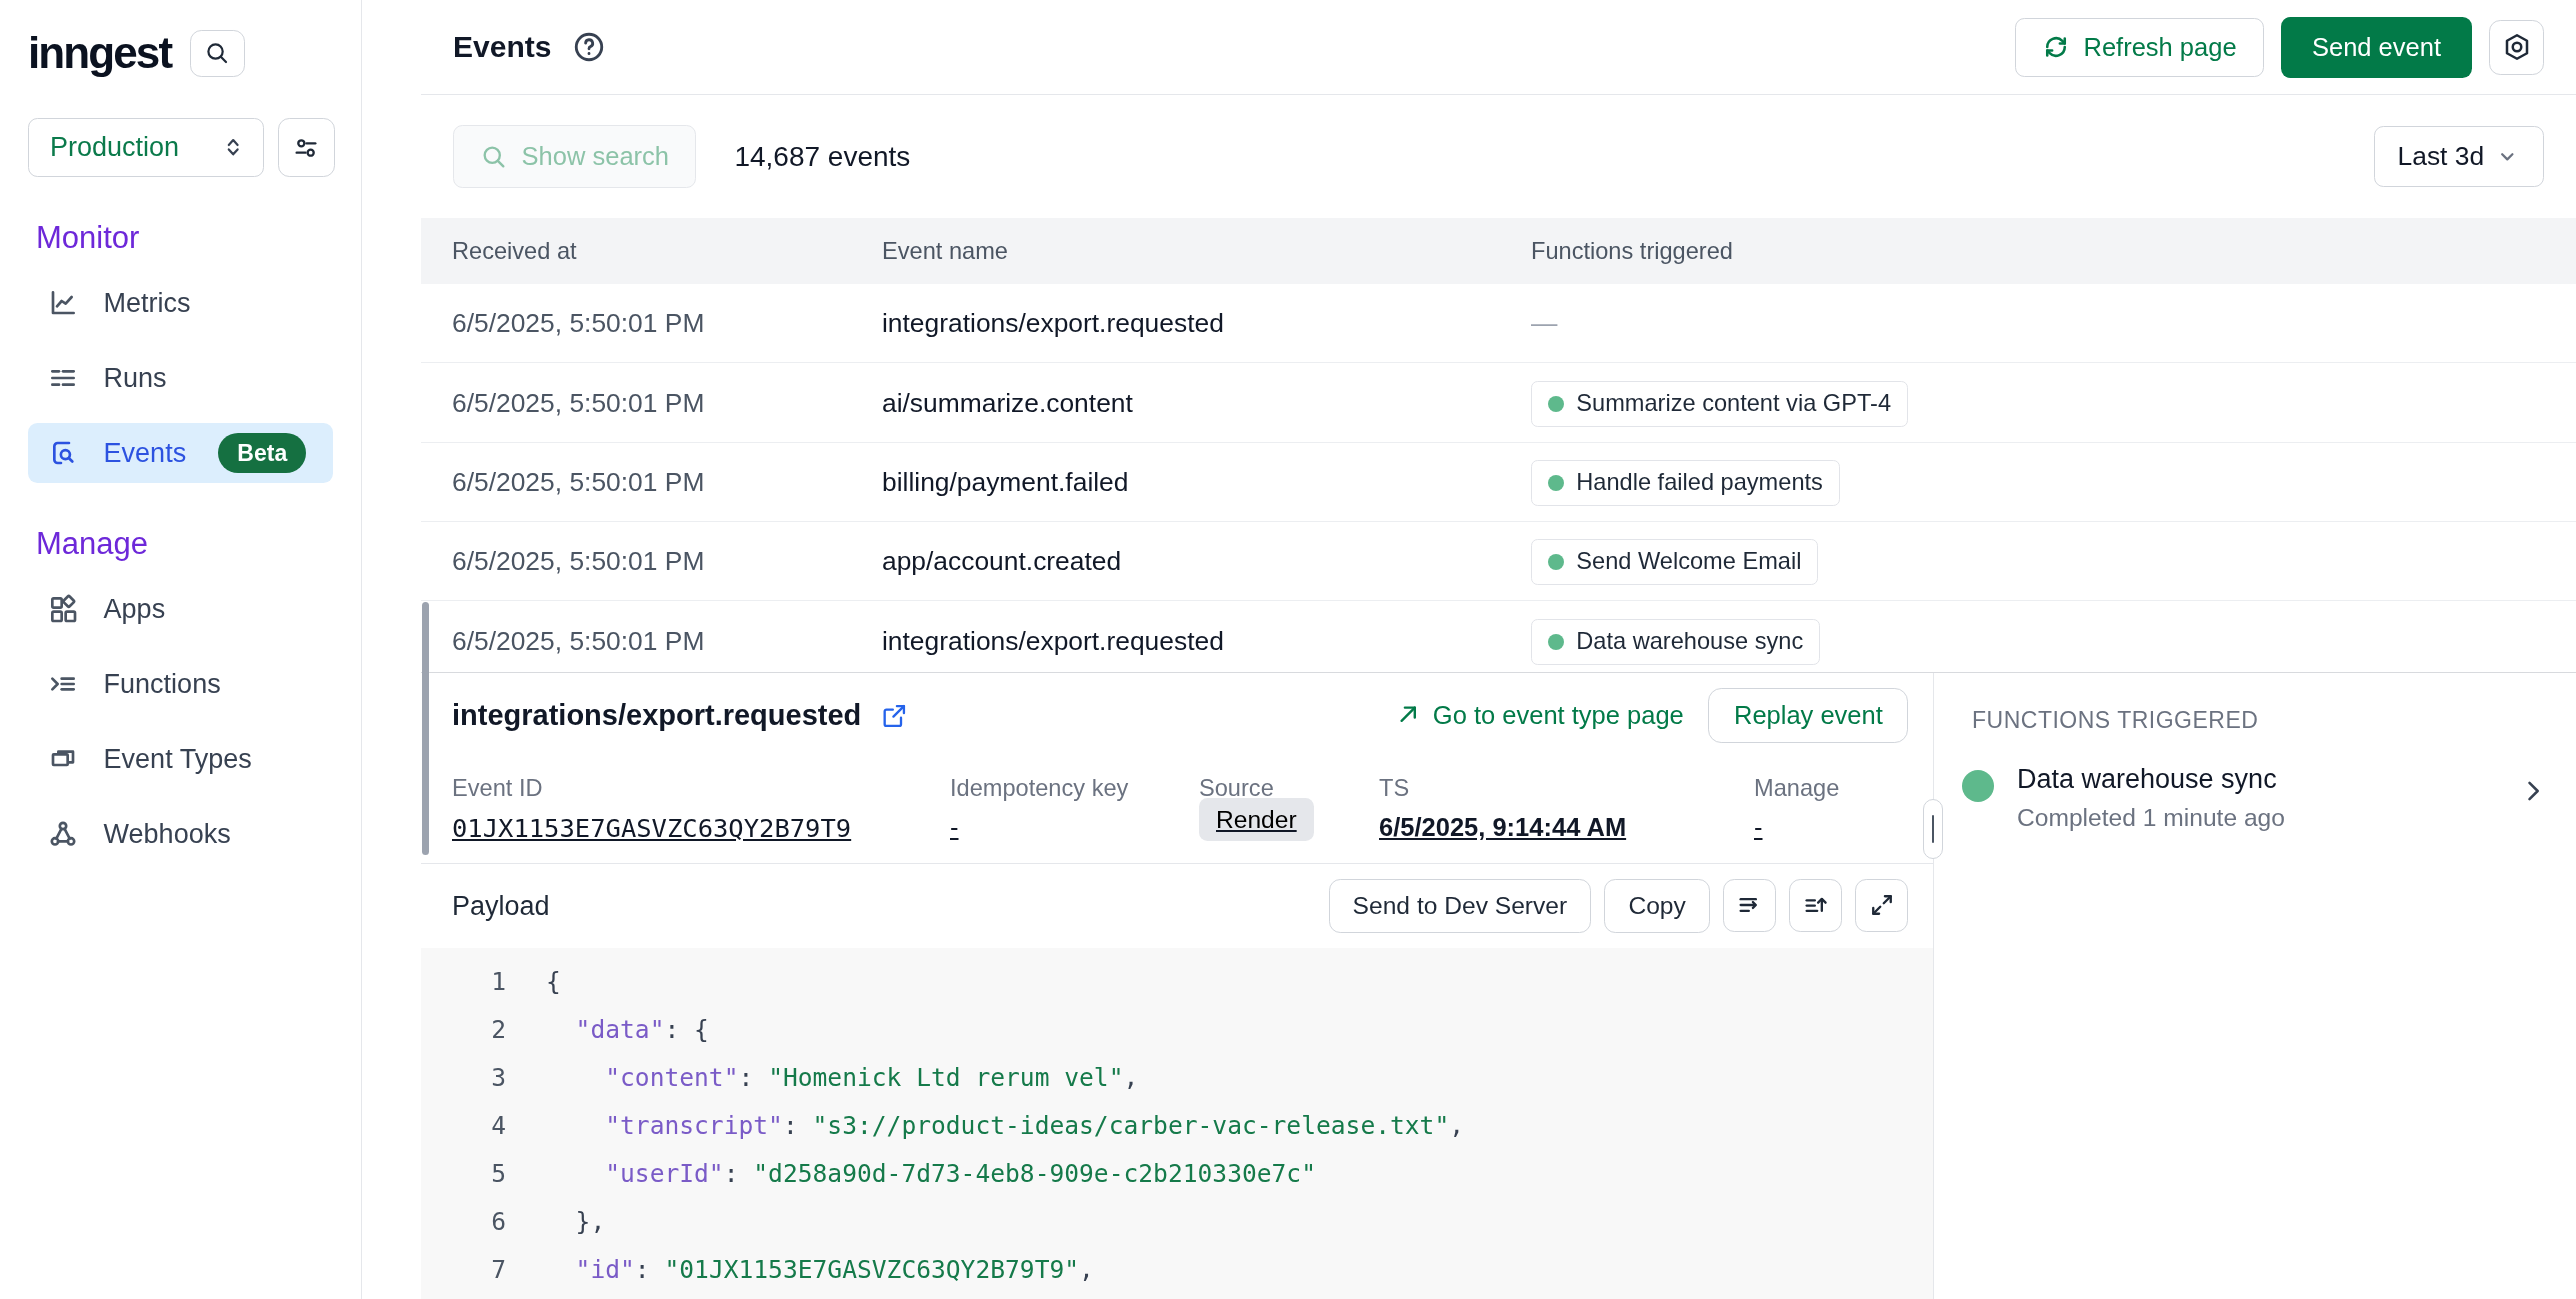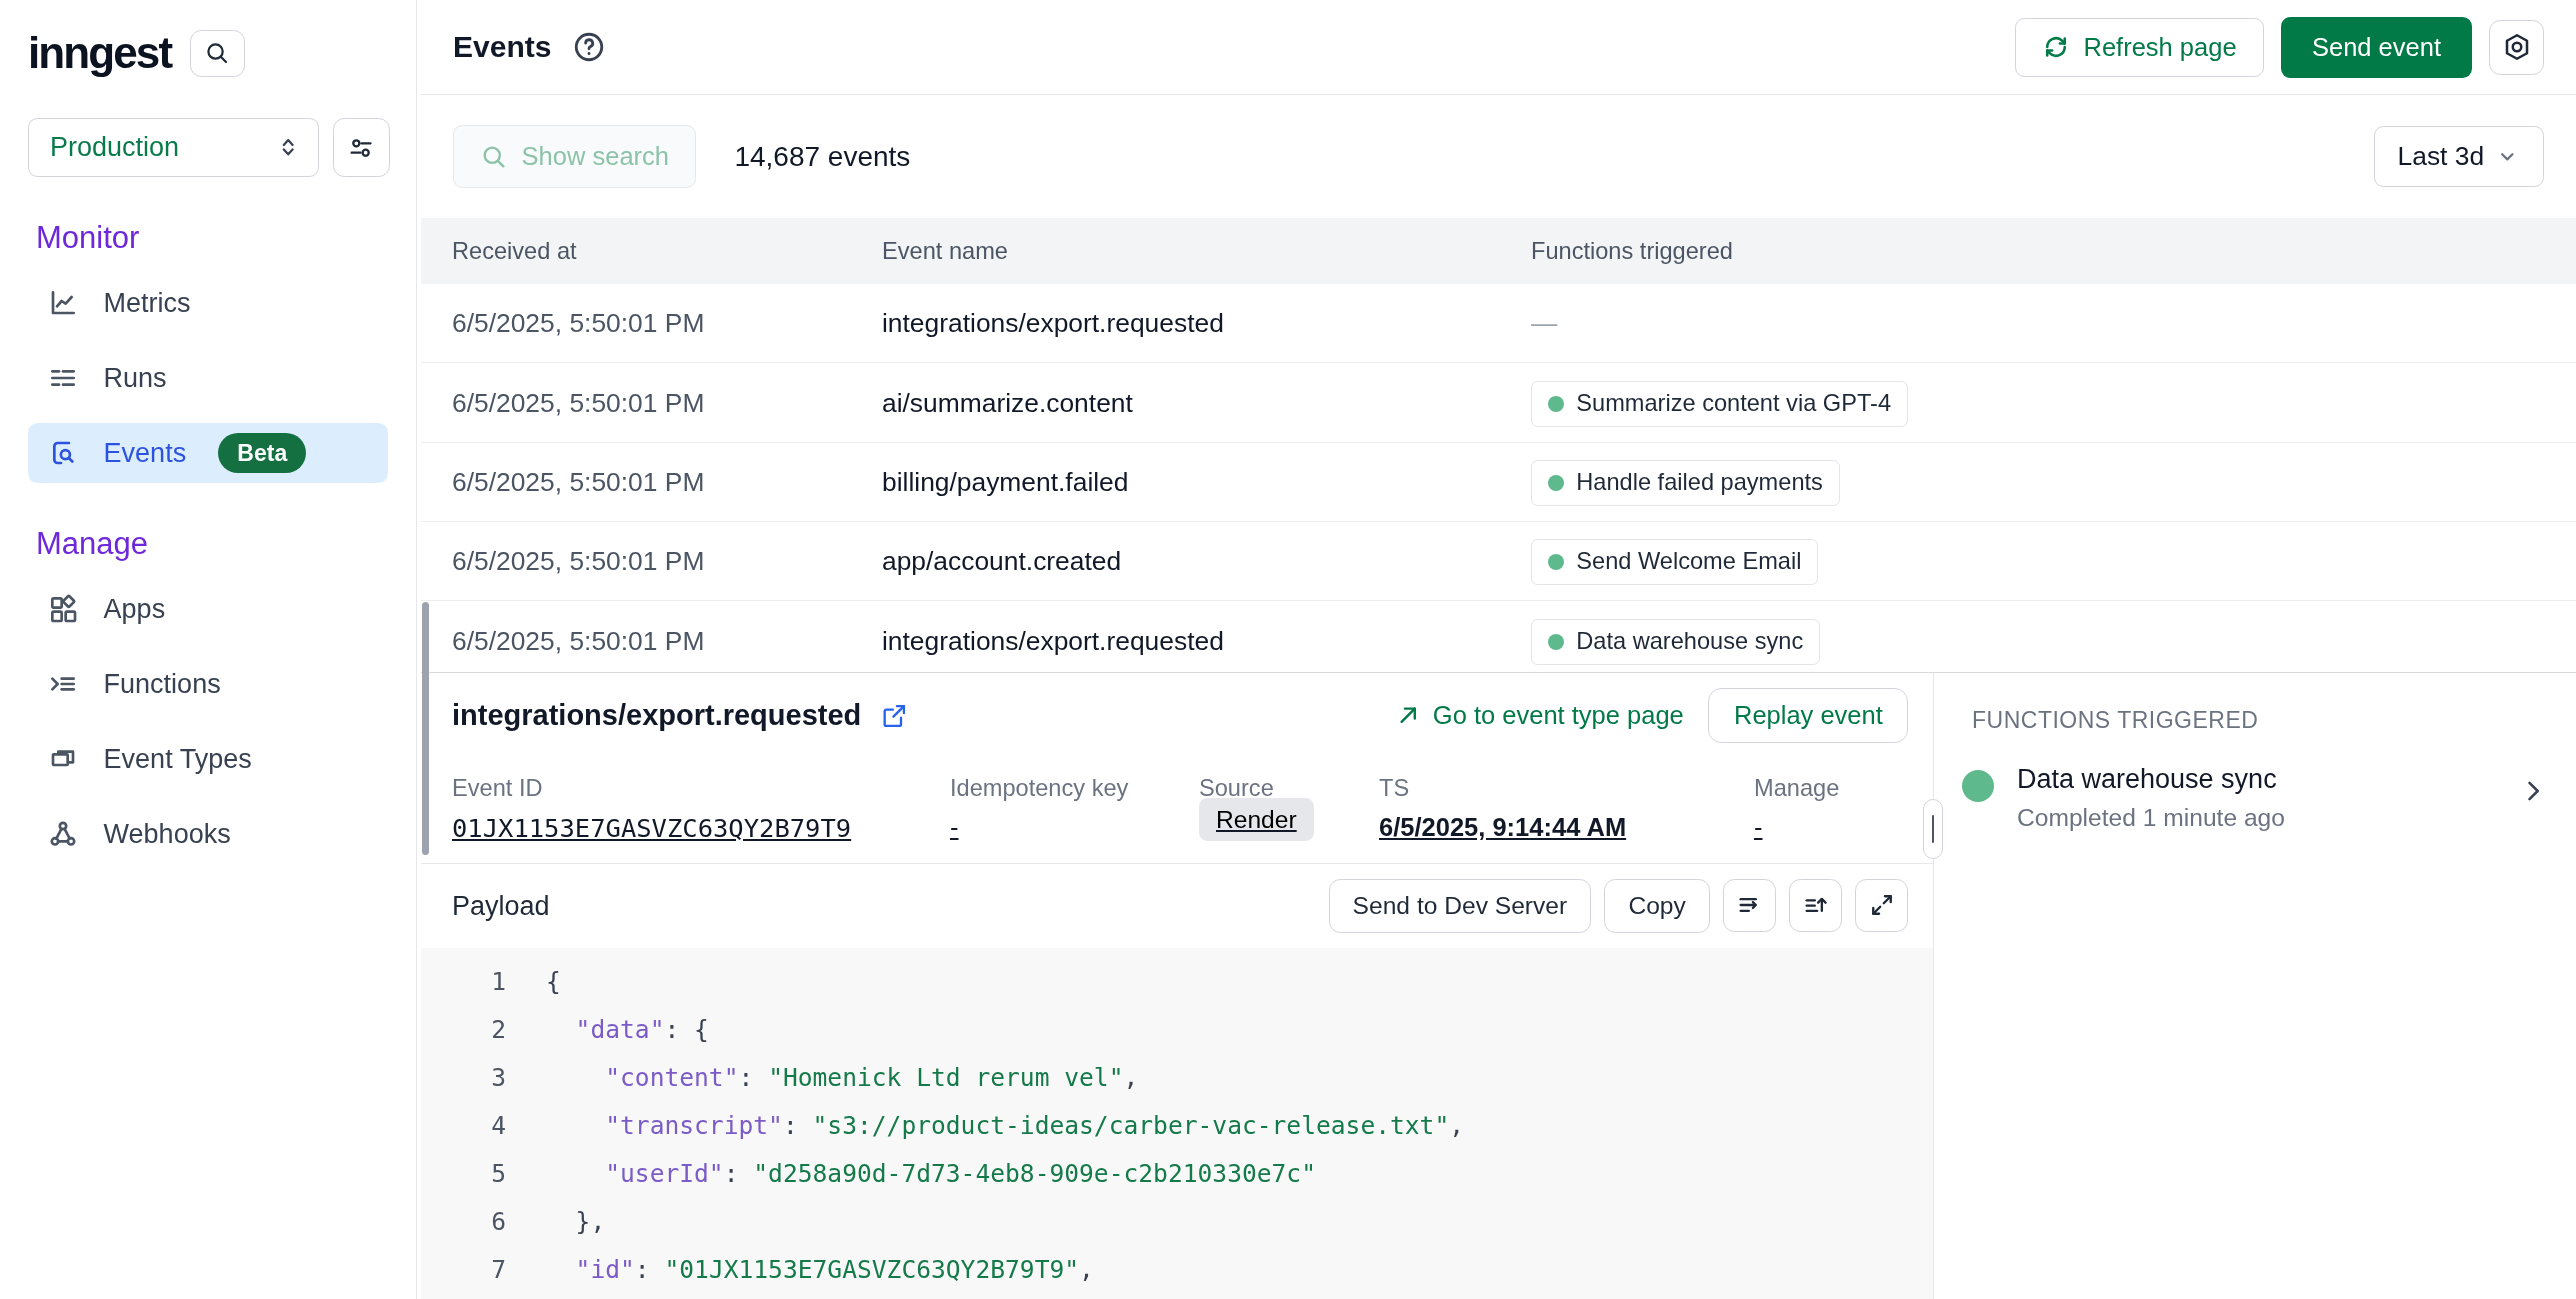--- a/index.html
+++ b/index.html
@@ -4,21 +4,21 @@
 <style>
   * { box-sizing: border-box; margin: 0; padding: 0; }
   html,body { width:2576px; height:1299px; }
   body {
     font-family: "Liberation Sans", sans-serif;
     color:#1f2937; background:#fff; overflow:hidden; position:relative;
   }
   svg { display:block; }
 
   
-  .sidebar { position:absolute; left:0; top:0; width:417px; height:1299px; background:#fff; border-right:0.9px solid #e5e7eb; }
+  .sidebar { position:absolute; left:0; top:0; width:362px; height:1299px; background:#fff; border-right:0.9px solid #e5e7eb; }
   .logo-row { display:flex; align-items:center; gap:19px; padding:28px 28px 0 28px; }
   .logo { font-size:44px; font-weight:800; letter-spacing:-1.9px; color:#0b1220; }
   .icon-btn { display:flex; align-items:center; justify-content:center; background:#fff; border:0.9px solid #d1d5db; border-radius:11.3px; cursor:pointer; }
   .logo-search { width:55px; height:47px; color:#1f2937; }
   .env-row { display:flex; gap:13.2px; padding:40px 26.4px 0 28px; }
   .env-select { flex:1; height:59px; border:0.9px solid #d1d5db; border-radius:9.4px; display:flex; align-items:center; padding:0 17px 0 21px; color:#0b7a4b; font-size:27px; }
   .env-select .grow { flex:1; }
   .env-filter { width:57px; height:59px; color:#1f2937; }
   .nav-section { padding:0 28px; }
   .nav-label { color:#6d28d9; font-size:31px; margin:43px 0 17px 8px; }
@@ -57,21 +57,21 @@
   .fn-badge { display:inline-flex; align-items:center; gap:12.3px; border:0.9px solid #e2e4e9; background:#fff; border-radius:6.6px; padding:8.5px 16px; font-size:23.6px; color:#1f2937; }
   .dot { width:16px; height:16px; border-radius:50%; background:#5eb98c; flex:0 0 auto; }
 
   
   .detail { position:absolute; left:421px; top:672px; width:2155px; height:627px; background:#fff; border-top:0.9px solid #d8dade; z-index:5; }
   .detail-left { position:absolute; left:0; top:0; width:1512px; height:627px; }
   .detail-head { position:absolute; left:0; top:0; width:100%; height:85px; display:flex; align-items:center; padding:0 24.6px 0 31px; }
   .detail-title { font-size:29px; font-weight:600; color:#111827; }
   .ext-link { margin-left:19px; color:#2563eb; cursor:pointer; background:none; border:none; }
   .detail-head-actions { margin-left:auto; display:flex; align-items:center; gap:24.6px; }
-  .goto-link { display:flex; align-items:center; gap:11px; color:#027a48; font-size:25.5px; cursor:pointer; background:none; border:none; font-family:inherit; }
+  .goto-link { display:flex; align-items:flex-start; gap:11px; color:#027a48; font-size:25.5px; cursor:pointer; background:none; border:none; font-family:inherit; }
   .replay-btn { border:0.9px solid #d1d5db; background:#fff; border-radius:13.2px; padding:12.3px 24.6px; color:#027a48; font-size:25.5px; cursor:pointer; font-family:inherit; }
   .meta-label { position:absolute; top:102px; font-size:23.6px; color:#6b7280; }
   .meta-value { position:absolute; top:140px; font-size:25.5px; color:#111827;text-decoration:underline; }
   .mono { font-family:"DejaVu Sans Mono", monospace; }
   .source-pill { background:#e5e7eb; border-radius:8.5px; padding:7.6px 17px; font-size:24.6px; color:#000000; }
   .ts-value { font-weight:600; }
   .payload-head { position:absolute; left:0; top:190px; width:100%; height:85px; border-top:0.9px solid #e5e7eb; display:flex; align-items:center; padding:0 24.6px 0 31px;gap:18px; }
   .payload-title { font-size:27px; color:#1f2937; }
   .payload-actions { margin-left:auto; display:flex; align-items:flex-start; gap:13.2px; }
   .pbtn { border:0.9px solid #d1d5db; background:#fff; border-radius:11.3px; padding:12.3px 23px; font-size:24.6px; color:#1f2937; cursor:pointer; font-family:inherit; }

